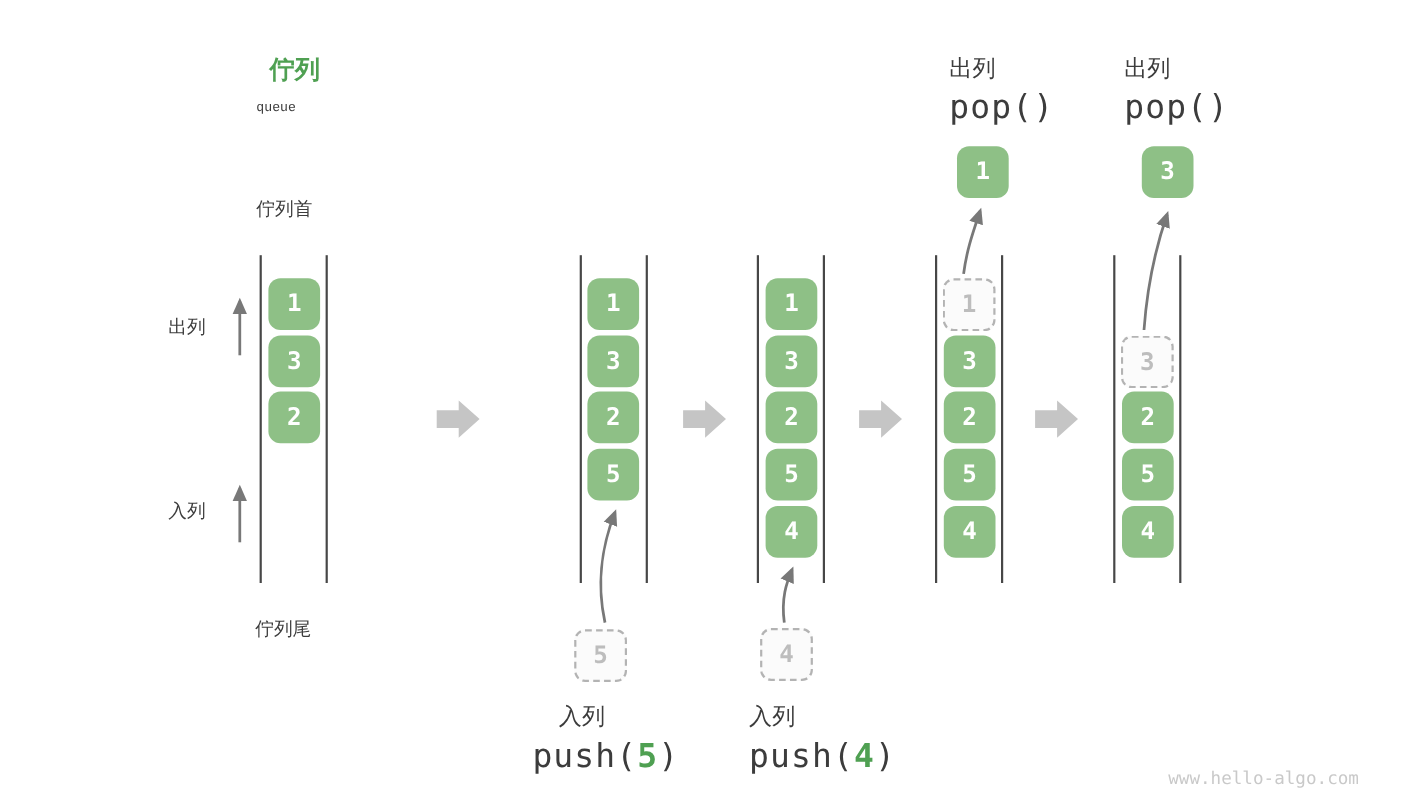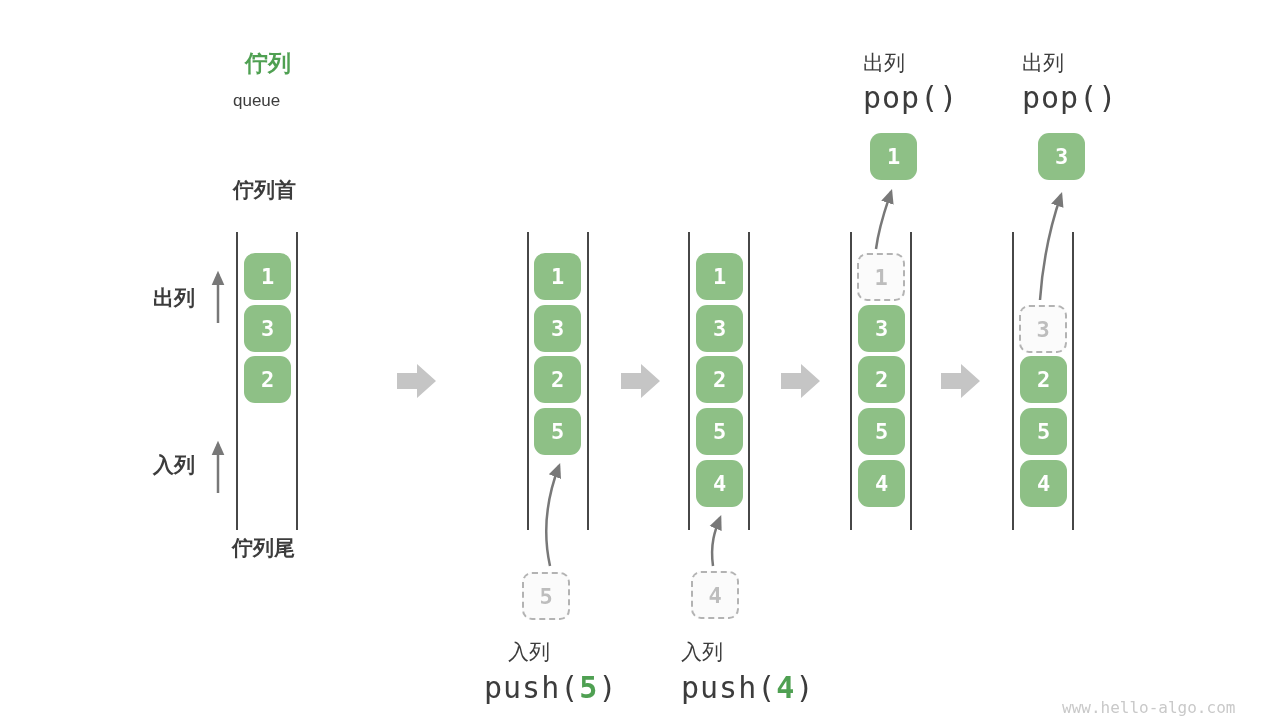--- a/index.html
+++ b/index.html
@@ -5,27 +5,27 @@
   :root{
     --cell_green:#8EC086; --title_green:#4FA052; --ink:#3C3C3C; --line:#474747;
     --arrow:#787878; --block_arrow:#C5C5C5; --ghost_border:#B3B3B3;
     --ghost_text:#BDBDBD; --ghost_bg:#FBFBFB; --watermark_gray:#C9C9C9;
   }
   *{margin:0;padding:0;box-sizing:border-box;}
   html,body{width:1280px;height:720px;background:#FFFFFF;overflow:hidden;}
   #stage{position:relative;width:1144px;height:720px;background:#FFFFFF;
     font-family:"Liberation Sans","DejaVu Sans",sans-serif;color:var(--ink);margin-top:20px;}
   .abs{position:absolute;}
-  .zh-bold{font-weight:bold;font-size:21px;line-height:24px;color:var(--ink);white-space:nowrap;}
+  .zh-bold{font-weight:normal;font-size:17px;line-height:24px;color:var(--ink);white-space:nowrap;}
   .zh{font-weight:normal;font-size:21px;line-height:24px;color:var(--ink);white-space:nowrap;}
   .title-zh{font-weight:bold;font-size:23px;line-height:26px;color:var(--title_green);white-space:nowrap;}
   .code{font-family:"DejaVu Sans Mono","Liberation Mono",monospace;font-size:30px;line-height:26px;
     letter-spacing:1px;color:var(--ink);white-space:nowrap;}
   .code .arg{color:var(--title_green);font-weight:bold;}
-  .mono-sub{font-family:Liberation Sans, sans-serif;font-size:17px;color:var(--ink);white-space:nowrap;}
+  .mono-sub{font-family:Liberation Mono, monospace;font-size:12px;color:var(--ink);white-space:nowrap;}
   .channel{position:absolute;top:212px;height:298px;width:62px;
     border-left:2px solid var(--line);border-right:2px solid var(--line);}
   .cell{position:absolute;width:47px;height:47px;border-radius:11px;background:var(--cell_green);
     color:#FFFFFF;font-family:"DejaVu Sans Mono","Liberation Mono",monospace;font-weight:bold;font-size:22px;
     display:flex;align-items:center;justify-content:center;}
   .ghost{position:absolute;width:48px;height:48px;border-radius:10px;background:var(--ghost_bg);
     border:2px dashed var(--ghost_border);color:var(--ghost_text);
     font-family:"DejaVu Sans Mono","Liberation Mono",monospace;font-weight:bold;font-size:22px;
     display:flex;align-items:center;justify-content:center;}
   .watermark{font-family:"DejaVu Sans Mono","Liberation Mono",monospace;font-size:16px;
@@ -34,21 +34,21 @@
 </style>
 </head>
 <body>
 
 <div id="stage">
 
   <div class="abs title-zh" style="left:245px;top:30px">佇列</div>
   <div class="abs mono-sub" style="left:233px;top:71px">queue</div>
 
   <div class="abs zh-bold" style="left:233px;top:158px">佇列首</div>
-  <div class="abs zh-bold" style="left:232px;top:516px">佇列尾</div>
+  <div class="abs zh-bold" style="left:232px;top:540px">佇列尾</div>
   <div class="abs zh-bold" style="left:153px;top:266px">出列</div>
   <div class="abs zh-bold" style="left:153px;top:433px">入列</div>
 
   <div class="channel" style="left:236px"></div>
   <div class="channel" style="left:527px"></div>
   <div class="channel" style="left:688px"></div>
   <div class="channel" style="left:850px"></div>
   <div class="channel" style="left:1012px"></div>
 
   <div class="cell" style="left:244px;top:233px">1</div>

